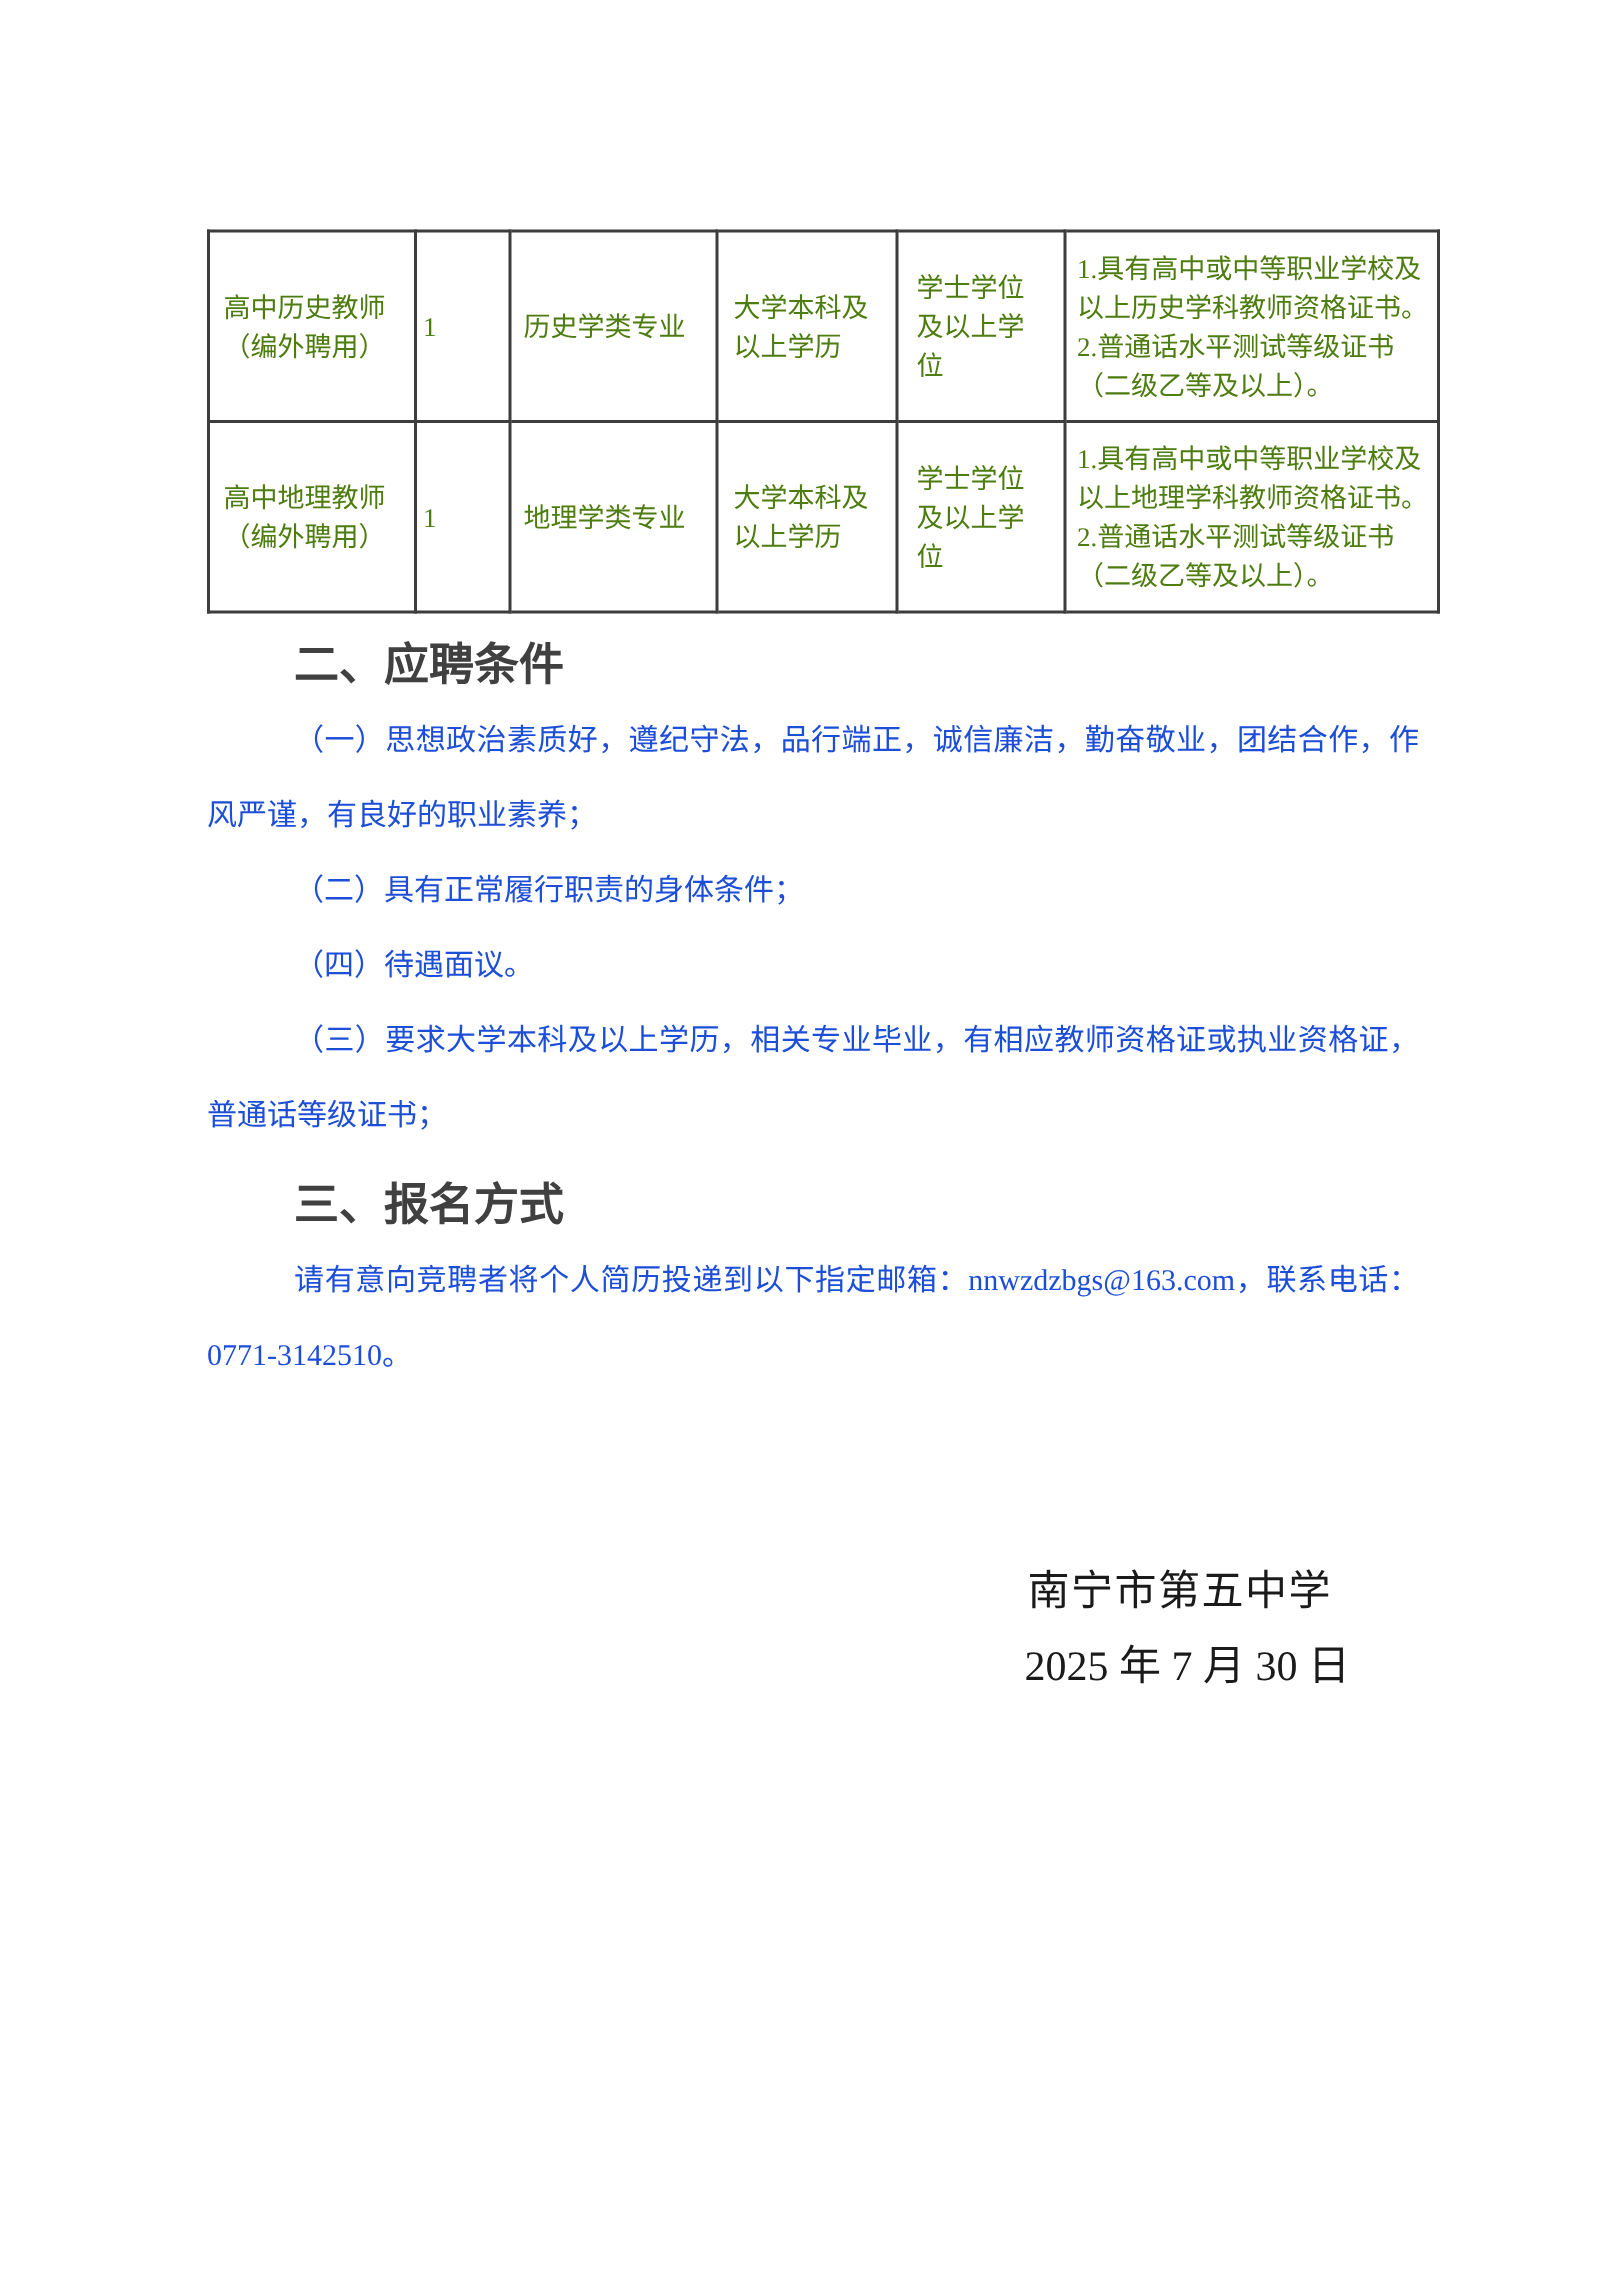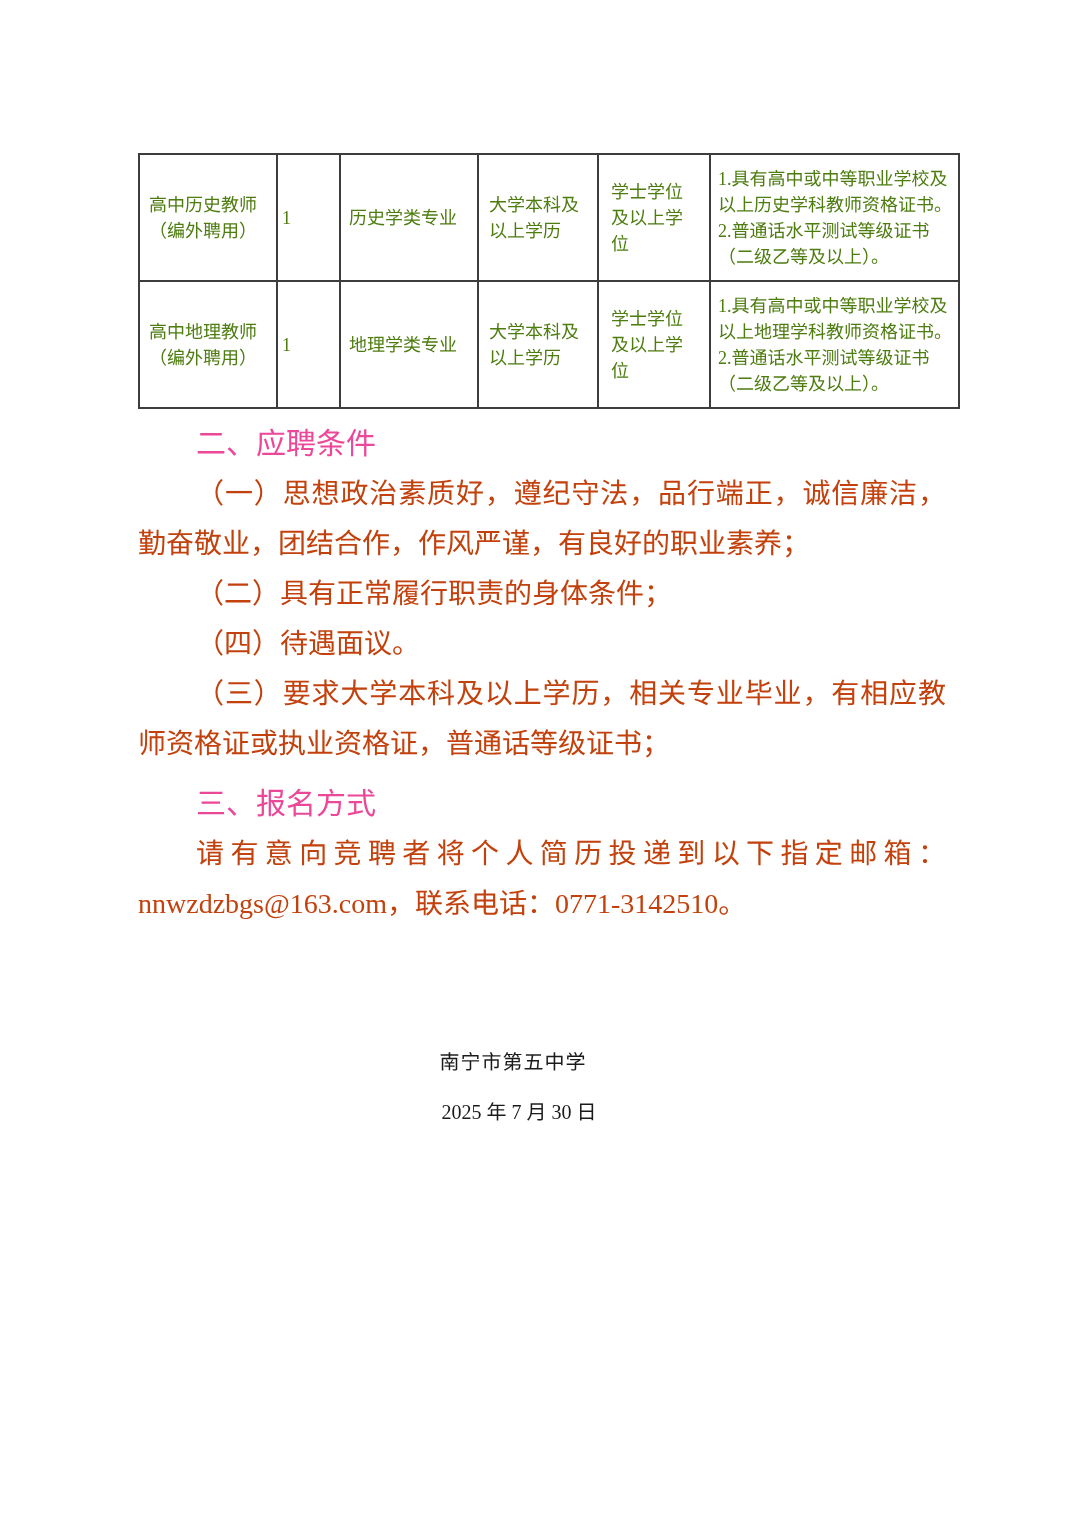--- a/index.html
+++ b/index.html
@@ -47,44 +47,44 @@
     padding: 3px 6px 3px 7px;
     line-height: 24px;
   }
   td.c-req .req-item { margin: 0; }
 
   
   .sec-heading {
     margin: 10px 0 0 0;
     width: 812px;
     font-family: "Liberation Sans", sans-serif;
-    font-weight: 400;
+    font-weight: 700;
     font-size: 30px;
     line-height: 50px;
     text-indent: 58px;
-    color: #ec4899;
+    color: #404040;
   }
   .para {
     margin: 0;
     width: 808px;
-    font-size: 28px;
+    font-size: 20px;
     line-height: 50px;
     text-indent: 58px;
     text-align: justify;
     line-break: strict;
-    color: #c2410c;
+    color: #1d4ed8;
   }
 
   
   .signature {
     margin-top: 108px;
     width: 820px;
-    font-size: 20px;
+    font-size: 28px;
     line-height: 50px;
-    text-align: center;
+    text-align: right;
     color: #1a1a1a;
   }
   .sig-org  { padding-right: 70px; letter-spacing: 1px; }
   .sig-date { padding-right: 58px; }
 </style>
 </head>
 <body>
 
 <div class="page">
 

